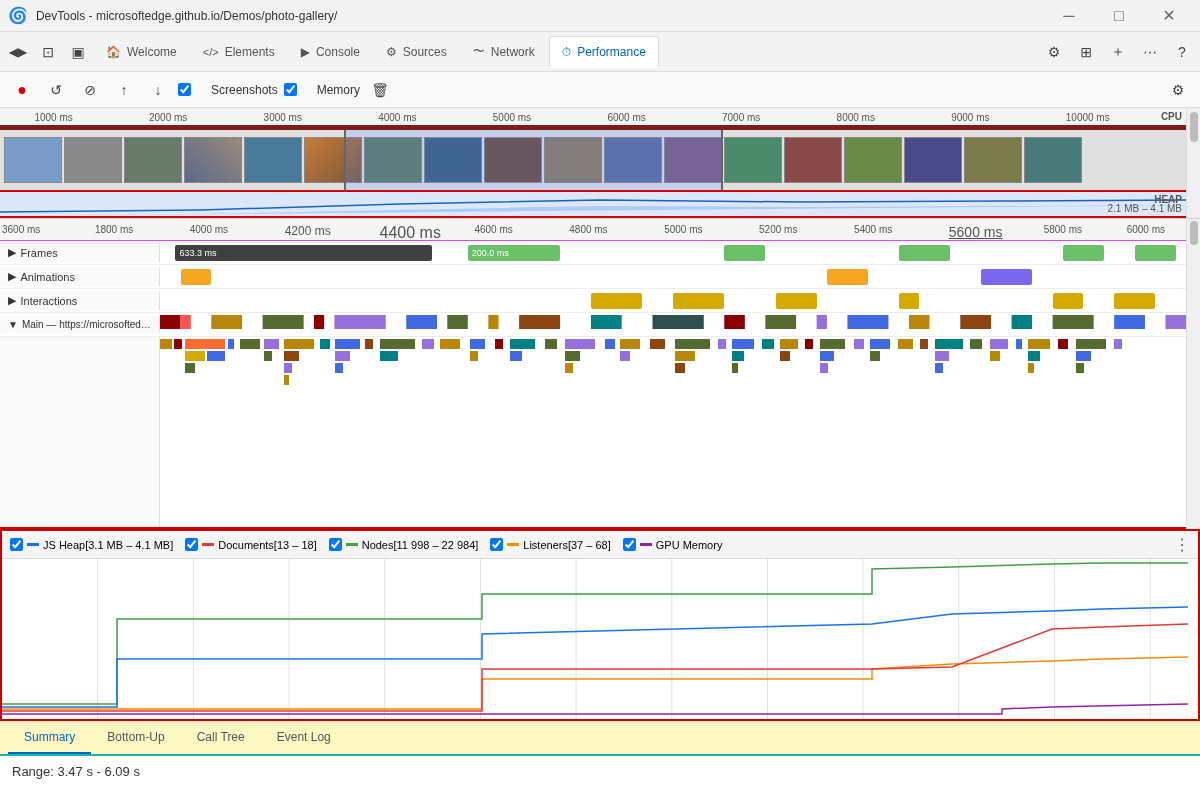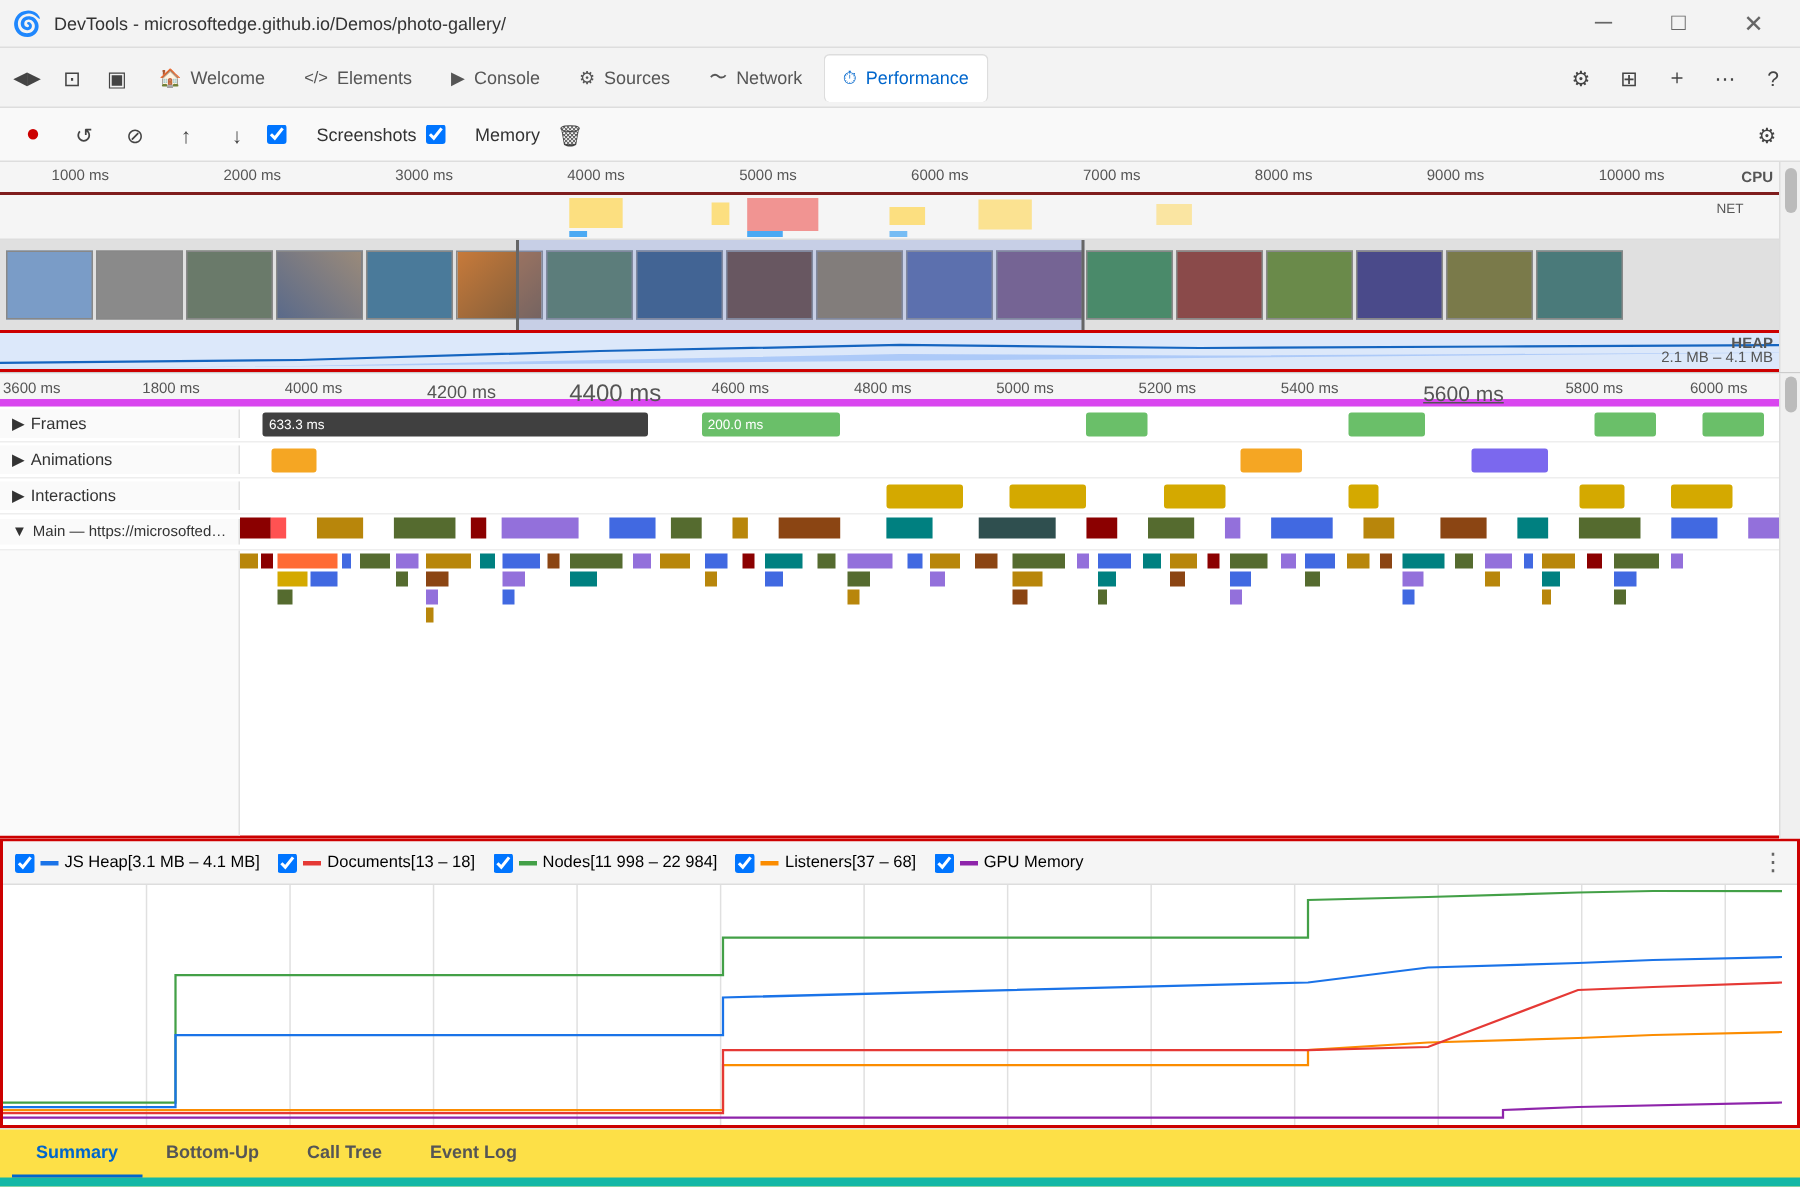--- a/index.html
+++ b/index.html
@@ -68,21 +68,21 @@
     }
     .memory-legend-item {
       display: flex; align-items: center; gap: 4px; font-size: 11px;
     }
     .memory-graph { height: 160px; position: relative; background: #fff; overflow: hidden; }
     .memory-menu { margin-left: auto; font-size: 16px; color: #666; cursor: pointer; }
 
     
     .bottom-panel { border-top: 1px solid #ddd; background: #fff; height: 145px; }
     .bottom-tabs {
-      display: flex; border-bottom: 6px solid #14b8a6; background: #fde047; padding: 0 8px; font-weight: bold;
+      display: flex; border-bottom: 2px solid #14b8a6; background: #fef9c3; padding: 0 8px;
     }
     .bottom-tab {
       padding: 8px 16px; font-size: 12px; cursor: pointer; color: #555;
       border-bottom: 2px solid transparent;
     }
     .bottom-tab.active { color: #0066cc; border-bottom: 2px solid #0066cc; }
     .bottom-content { padding: 8px 12px; }
     .range-text { font-size: 13px; color: #333; margin-bottom: 8px; }
 
     
@@ -157,52 +157,36 @@
     <span>Memory</span>
   </label>
   <button class="toolbar-btn">🗑</button>
   <div style="flex:1"></div>
   <button class="toolbar-btn">⚙</button>
 </div>
 
 <div style="display:flex; border-bottom:1px solid #ccc;">
   <div style="flex:1; overflow:hidden;">
 
-    <div style="height:22px; background:#f5f5f5; border-bottom:2px solid #7f1d1d; position:relative; display:flex; align-items:center;">
+    <div style="height:22px; background:#f5f5f5; border-bottom:5px solid #7f1d1d; position:relative; display:flex; align-items:center;">
       <div style="position:relative; flex:1; height:100%;">
         <span style="position:absolute; left:3%; font-size:10px; color:#555; top:4px;">1000 ms</span>
         <span style="position:absolute; left:13%; font-size:10px; color:#555; top:4px;">2000 ms</span>
         <span style="position:absolute; left:23%; font-size:10px; color:#555; top:4px;">3000 ms</span>
         <span style="position:absolute; left:33%; font-size:10px; color:#555; top:4px;">4000 ms</span>
         <span style="position:absolute; left:43%; font-size:10px; color:#555; top:4px;">5000 ms</span>
         <span style="position:absolute; left:53%; font-size:10px; color:#555; top:4px;">6000 ms</span>
         <span style="position:absolute; left:63%; font-size:10px; color:#555; top:4px;">7000 ms</span>
         <span style="position:absolute; left:73%; font-size:10px; color:#555; top:4px;">8000 ms</span>
         <span style="position:absolute; left:83%; font-size:10px; color:#555; top:4px;">9000 ms</span>
         <span style="position:absolute; left:93%; font-size:10px; color:#555; top:4px;">10000 ms</span>
       </div>
       <div style="width:40px; text-align:right; font-size:10px; color:#555; font-weight:bold; padding-right:4px;">CPU</div>
     </div>
 
-    <div style="height:30px; background:#f5f5f5; border-bottom:1px solid #ddd; position:relative;">
-      <svg width="100%" height="100%">
-
-        <rect x="32%" y="2" width="3%" height="20" fill="#ffd54f" opacity="0.7"></rect>
-        <rect x="40%" y="5" width="1%" height="15" fill="#ffd54f" opacity="0.7"></rect>
-        <rect x="42%" y="2" width="4%" height="22" fill="#ef5350" opacity="0.6"></rect>
-        <rect x="50%" y="8" width="2%" height="12" fill="#ffd54f" opacity="0.7"></rect>
-        <rect x="55%" y="3" width="3%" height="20" fill="#ffd54f" opacity="0.6"></rect>
-        <rect x="65%" y="6" width="2%" height="14" fill="#ffd54f" opacity="0.5"></rect>
-
-        <rect x="32%" y="24" width="1%" height="4" fill="#2196f3" opacity="0.8"></rect>
-        <rect x="42%" y="24" width="2%" height="4" fill="#2196f3" opacity="0.8"></rect>
-        <rect x="50%" y="24" width="1%" height="4" fill="#2196f3" opacity="0.6"></rect>
-        <text x="98%" y="12" text-anchor="end" font-size="9" fill="#555">NET</text>
-      </svg>
-    </div>
 
     <div style="height:60px; background:#e0e0e0; position:relative; overflow:hidden; display:flex;">
 
       <div style="position:absolute; left:29%; right:39%; top:0; bottom:0; background:rgba(100,140,255,0.2); border-left:2px solid #666; border-right:2px solid #666; z-index:2;"></div>
 
       <div style="display:flex; align-items:center; gap:2px; padding:4px;">
         <div style="width:58px; height:46px; background:#7a9cc7; border:1px solid #888;"></div>
         <div style="width:58px; height:46px; background:#8a8a8a; border:1px solid #888;"></div>
         <div style="width:58px; height:46px; background:#6a7a6a; border:1px solid #888;"></div>
         <div style="width:58px; height:46px; background:#5a6a8a; border:1px solid #888; background-image:linear-gradient(45deg,#5a6a8a,#9a8a7a);"></div>
@@ -234,21 +218,21 @@
   </div>
 
   <div style="width:14px; background:#f0f0f0; border-left:1px solid #ddd; display:flex; flex-direction:column; align-items:center;">
     <div style="width:8px; height:30px; background:#bbb; border-radius:4px; margin-top:4px;"></div>
   </div>
 </div>
 
 <div style="display:flex; height:310px;">
   <div style="flex:1; overflow:hidden; display:flex; flex-direction:column;">
 
-    <div style="height:22px; background:#f5f5f5; border-bottom:5px solid #d946ef; position:relative;">
+    <div style="height:22px; background:#f5f5f5; border-bottom:1px solid #d946ef; position:relative;">
       <span style="position:absolute; left:0%; font-size:10px; color:#555; top:5px; padding-left:2px;">3600 ms</span>
       <span style="position:absolute; left:8%; font-size:10px; color:#555; top:5px;">1800 ms</span>
       <span style="position:absolute; left:16%; font-size:10px; color:#555; top:5px;">4000 ms</span>
       <span style="position:absolute; left:24%; font-size:12px; color:#555; top:5px;">4200 ms</span>
       <span style="position:absolute; left:32%; font-size:16px; color:#555; top:5px;">4400 ms</span>
       <span style="position:absolute; left:40%; font-size:10px; color:#555; top:5px;">4600 ms</span>
       <span style="position:absolute; left:48%; font-size:10px; color:#555; top:5px;">4800 ms</span>
       <span style="position:absolute; left:56%; font-size:10px; color:#555; top:5px;">5000 ms</span>
       <span style="position:absolute; left:64%; font-size:10px; color:#555; top:5px;">5200 ms</span>
       <span style="position:absolute; left:72%; font-size:10px; color:#555; top:5px;">5400 ms</span>

